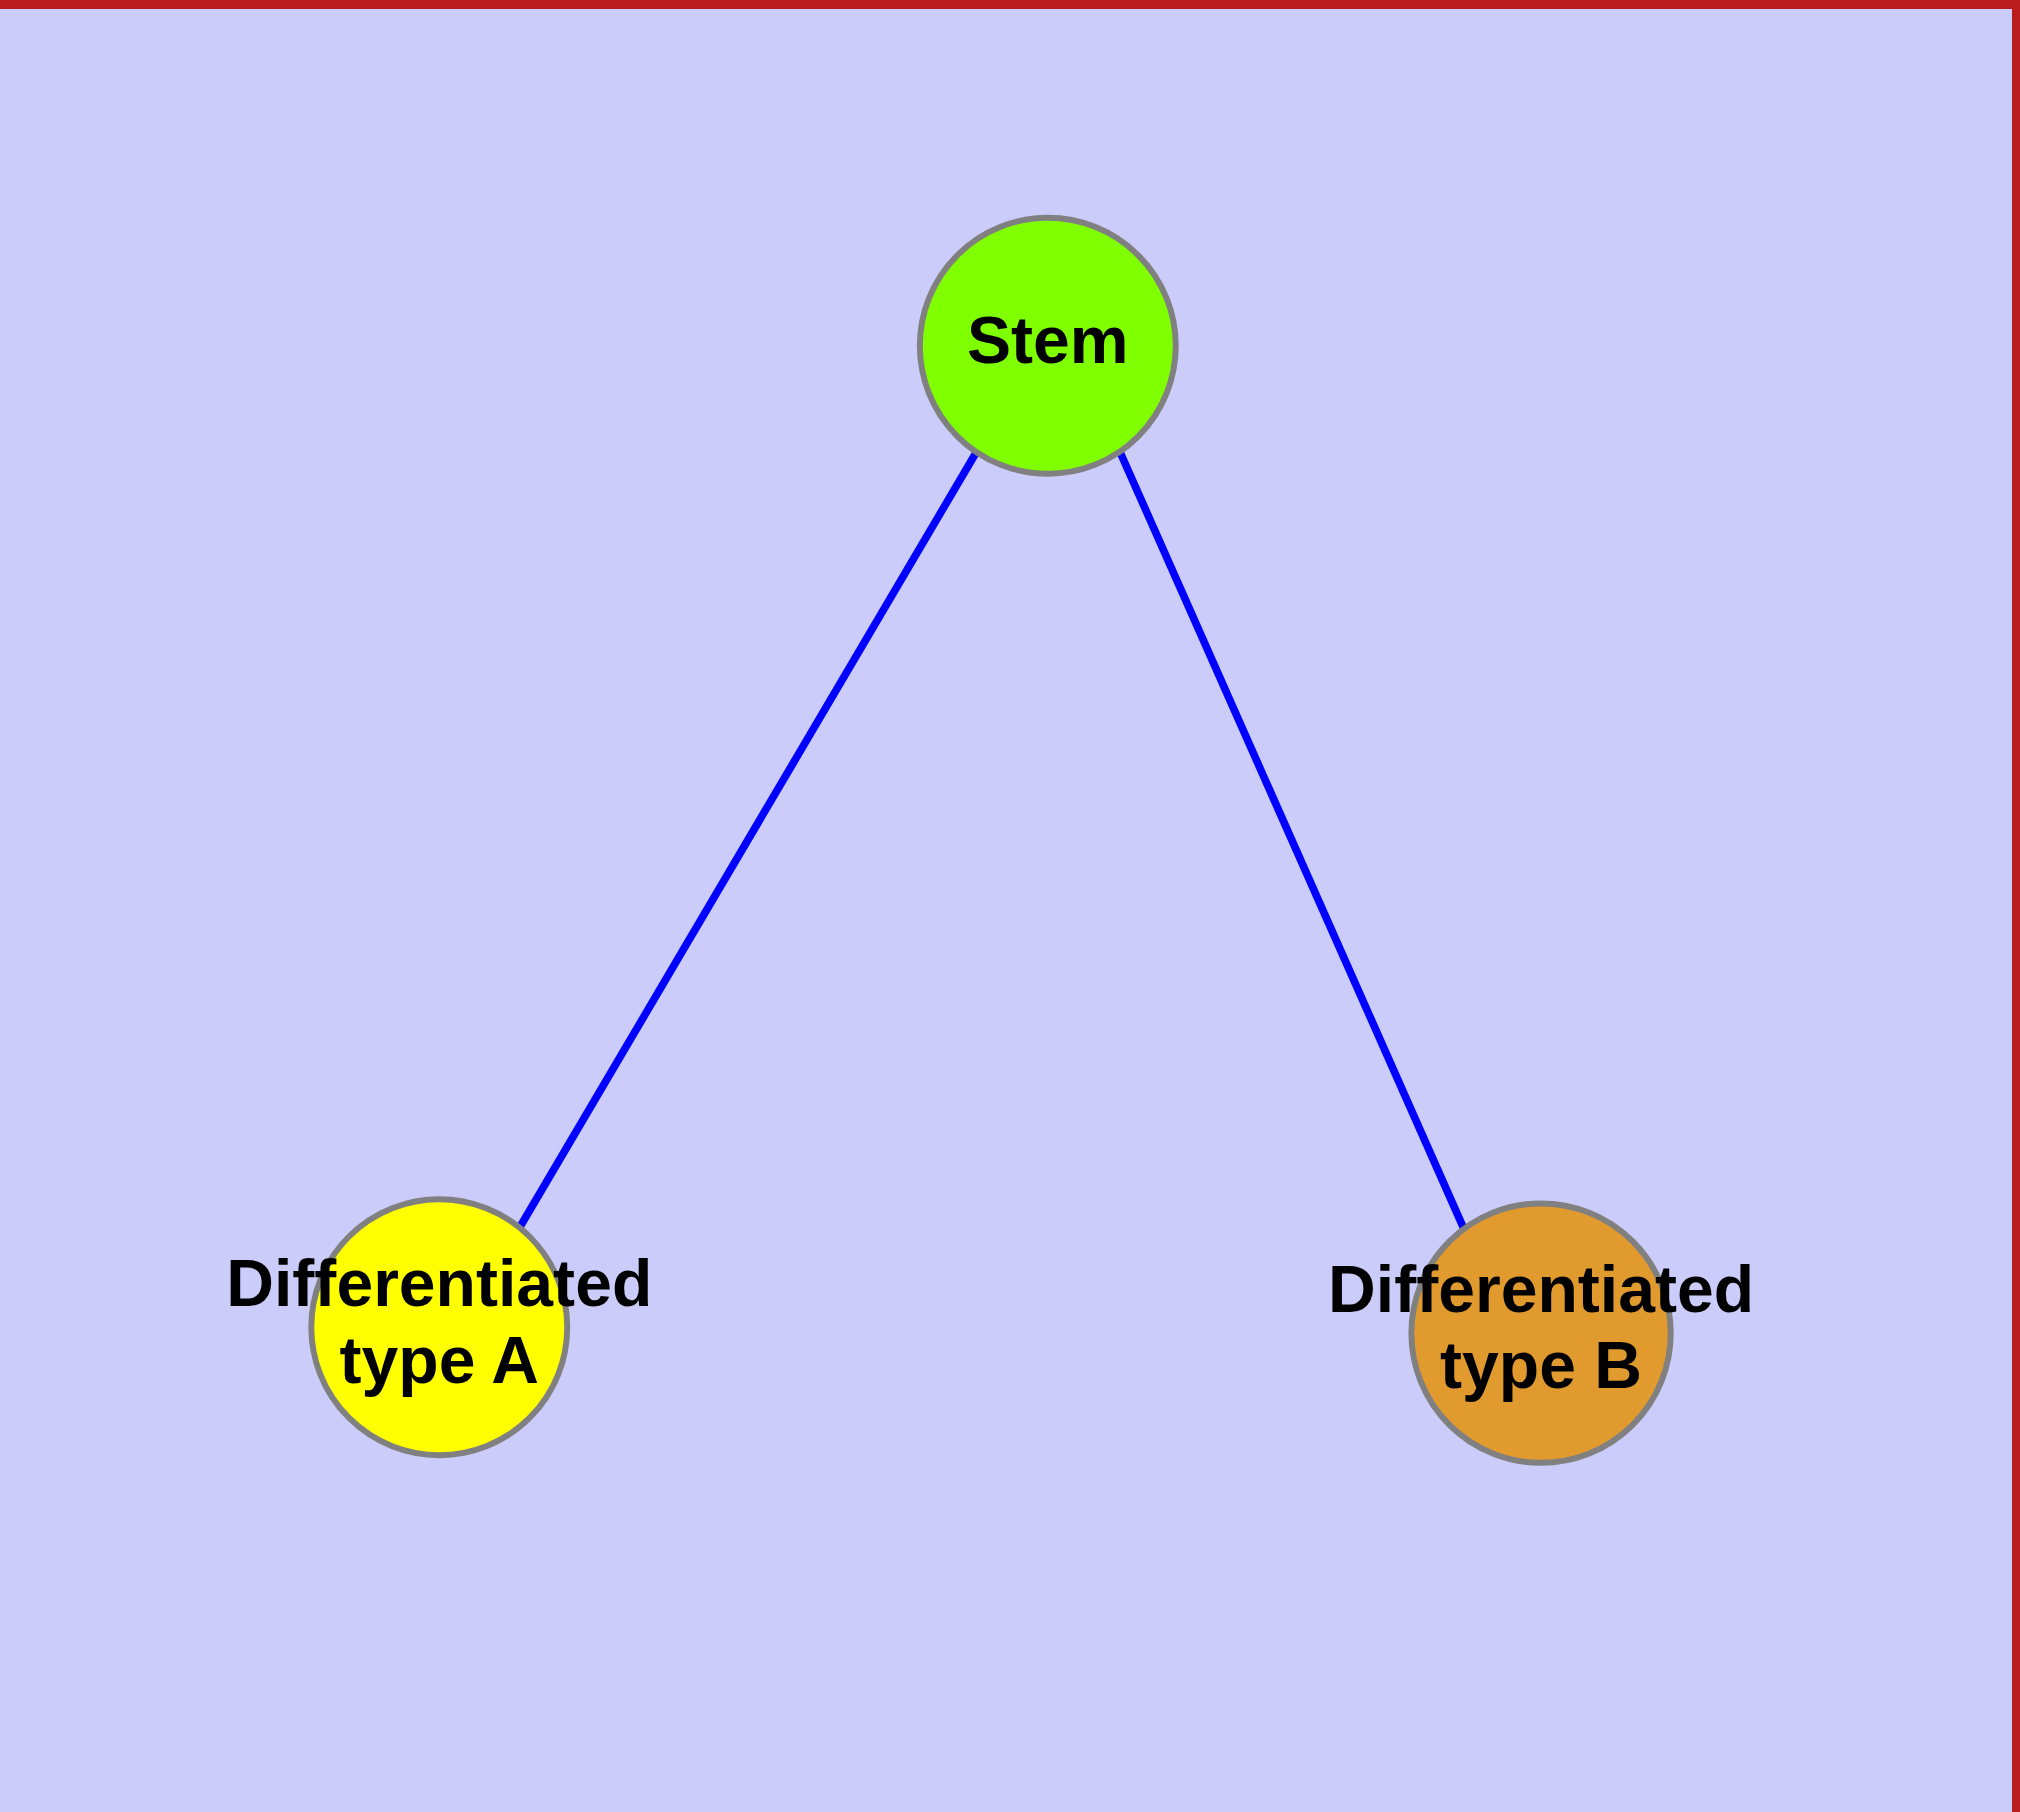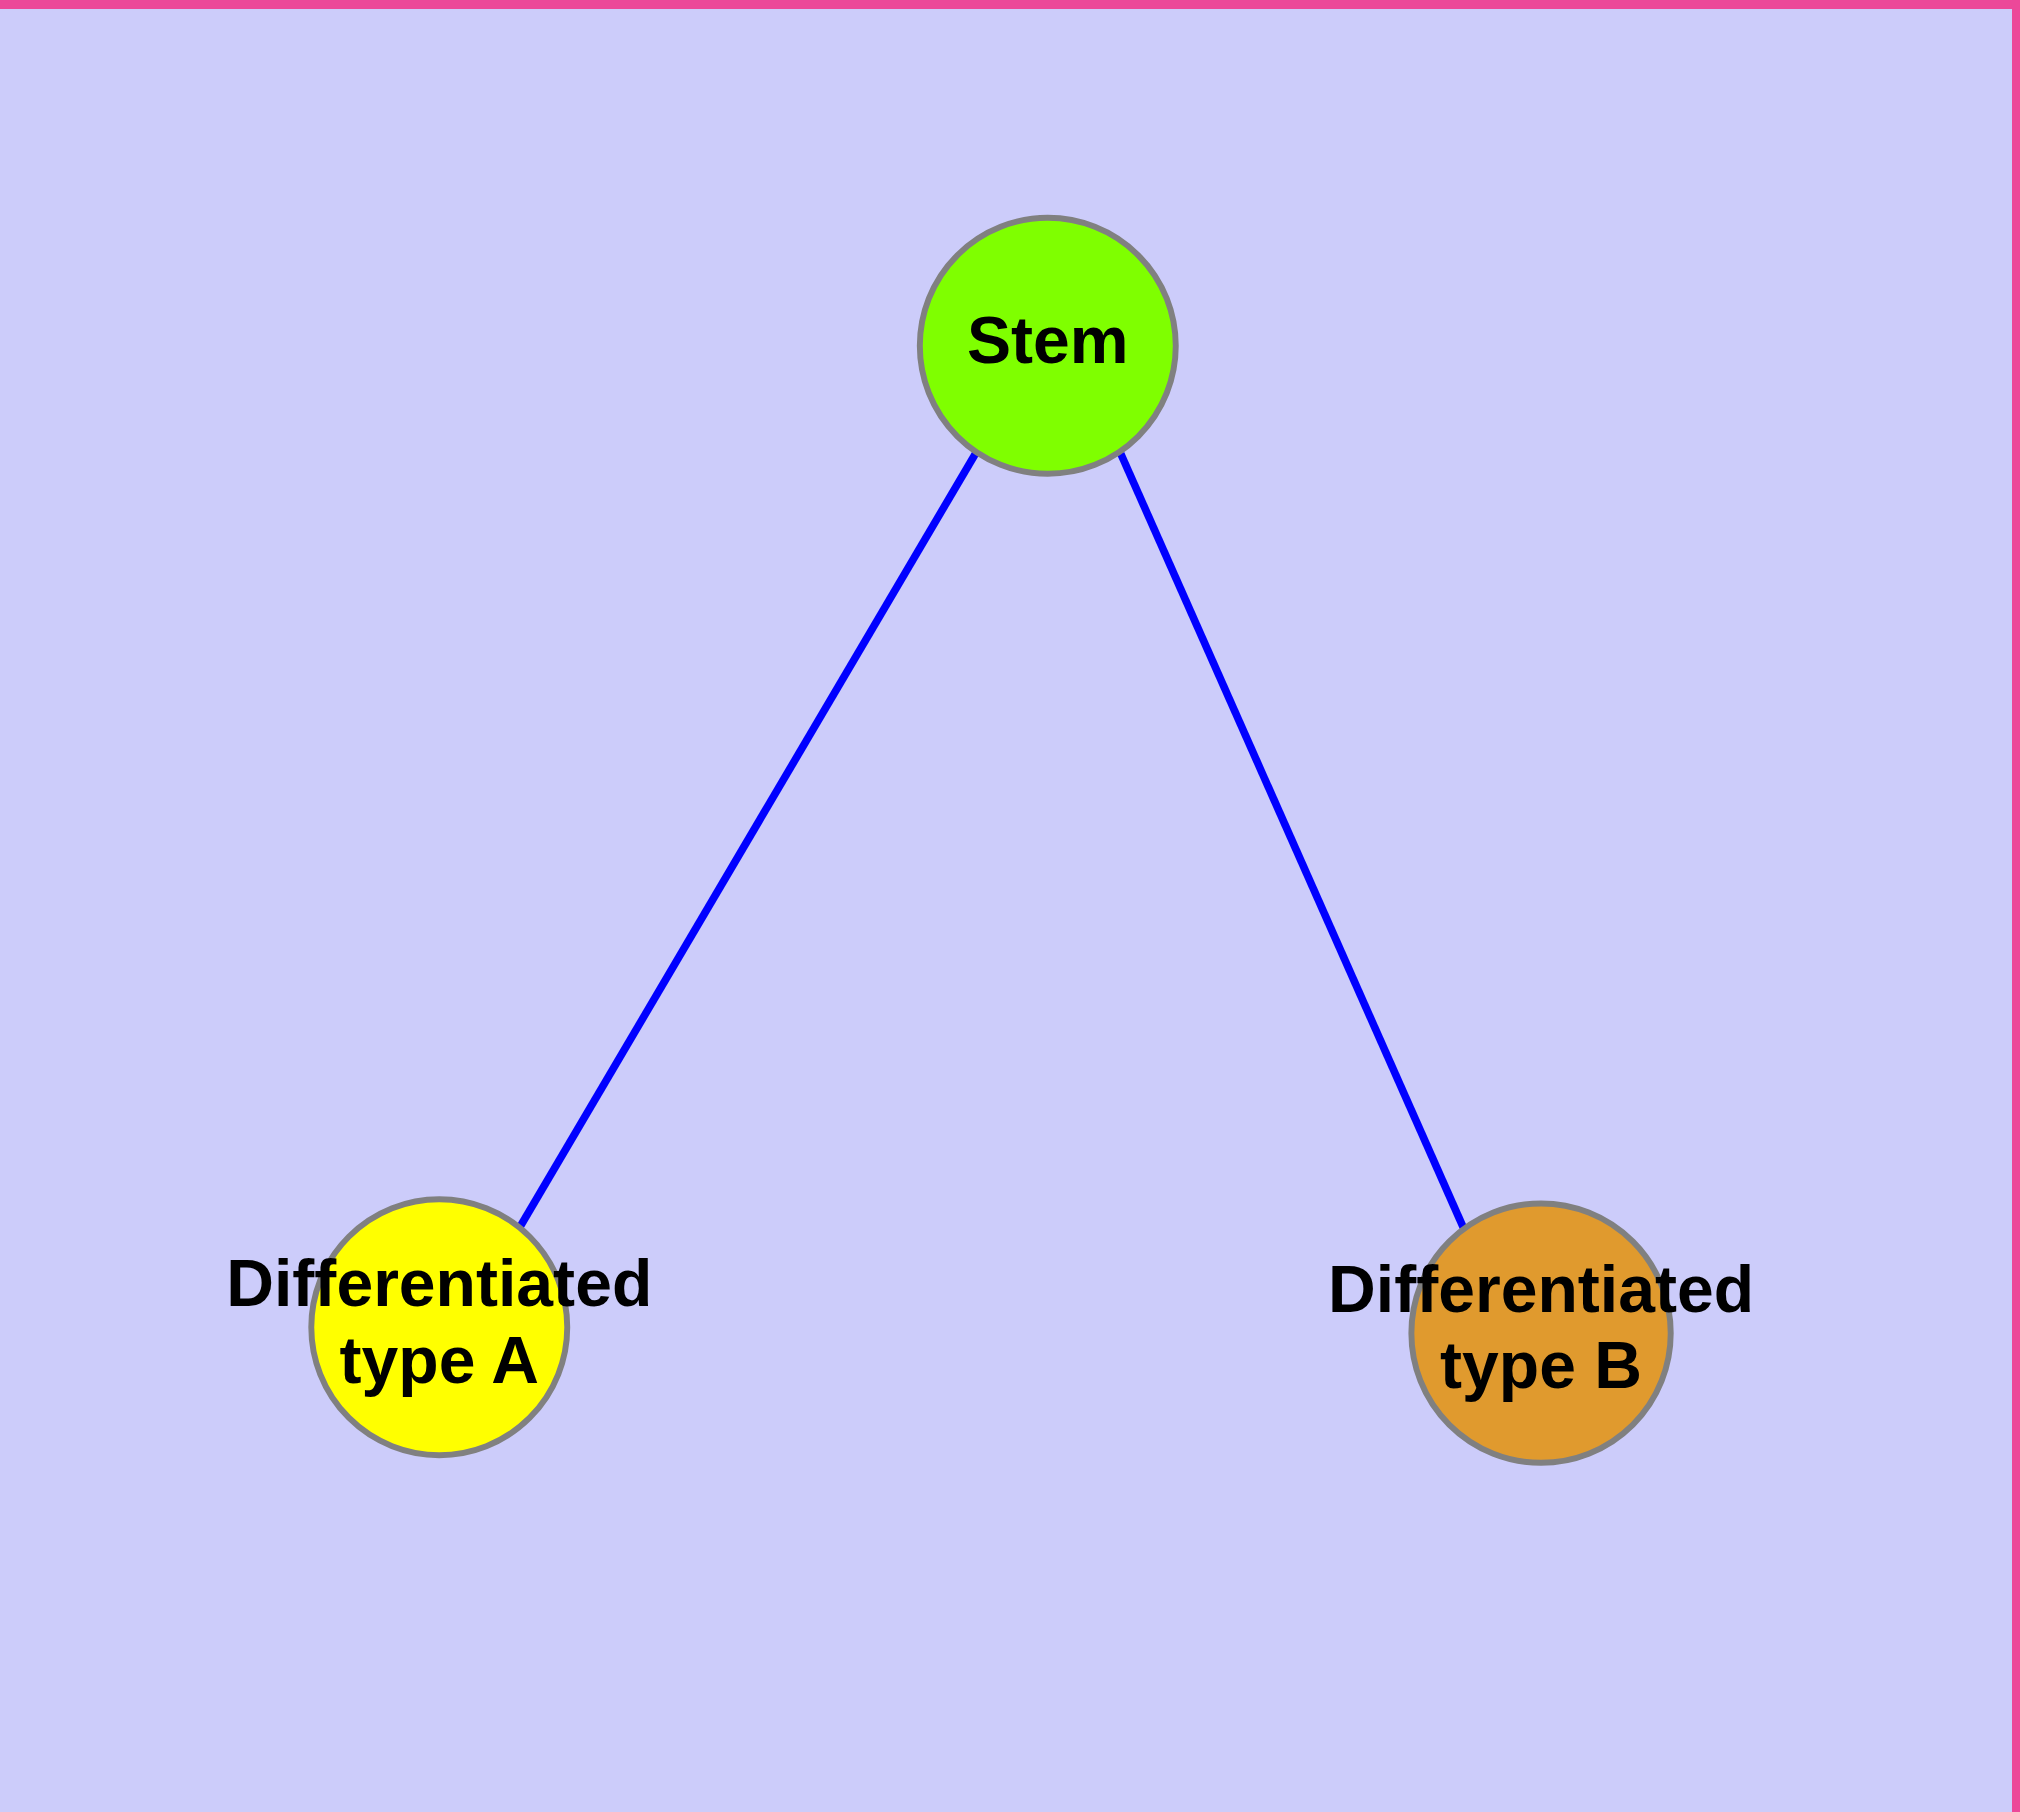--- a/index.html
+++ b/index.html
@@ -13,21 +13,21 @@
     height: 1812px;
     overflow: hidden;
     font-family: "Liberation Sans", sans-serif;
   }
   #canvas {
     position: absolute;
     left: 0;
     top: 0;
     width: 2021px;
     height: 1812px;
-    background: #ec4899;
+    background: #b91c1c;
   }
   #plot-area {
     position: absolute;
     left: 0px;
     top: 8.5px;
     width: 2012px;
     height: 1804px;
     background: #ccccfa;
   }
   #graph-svg {

